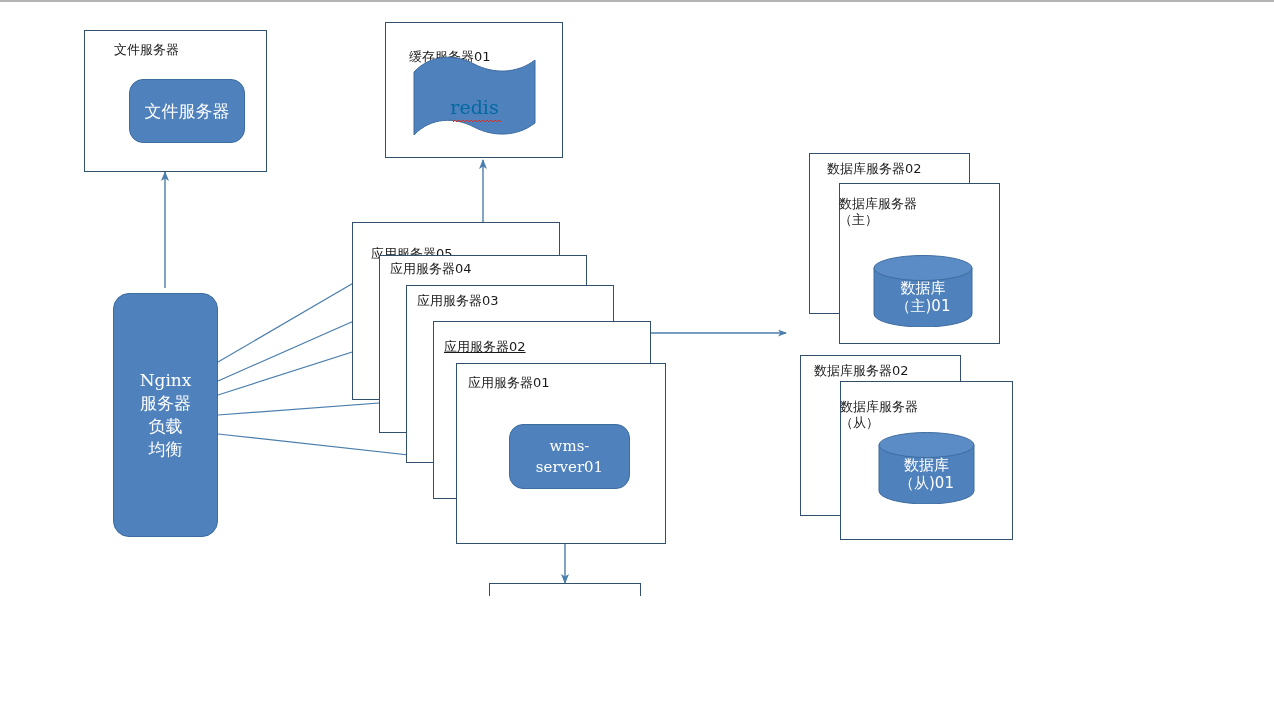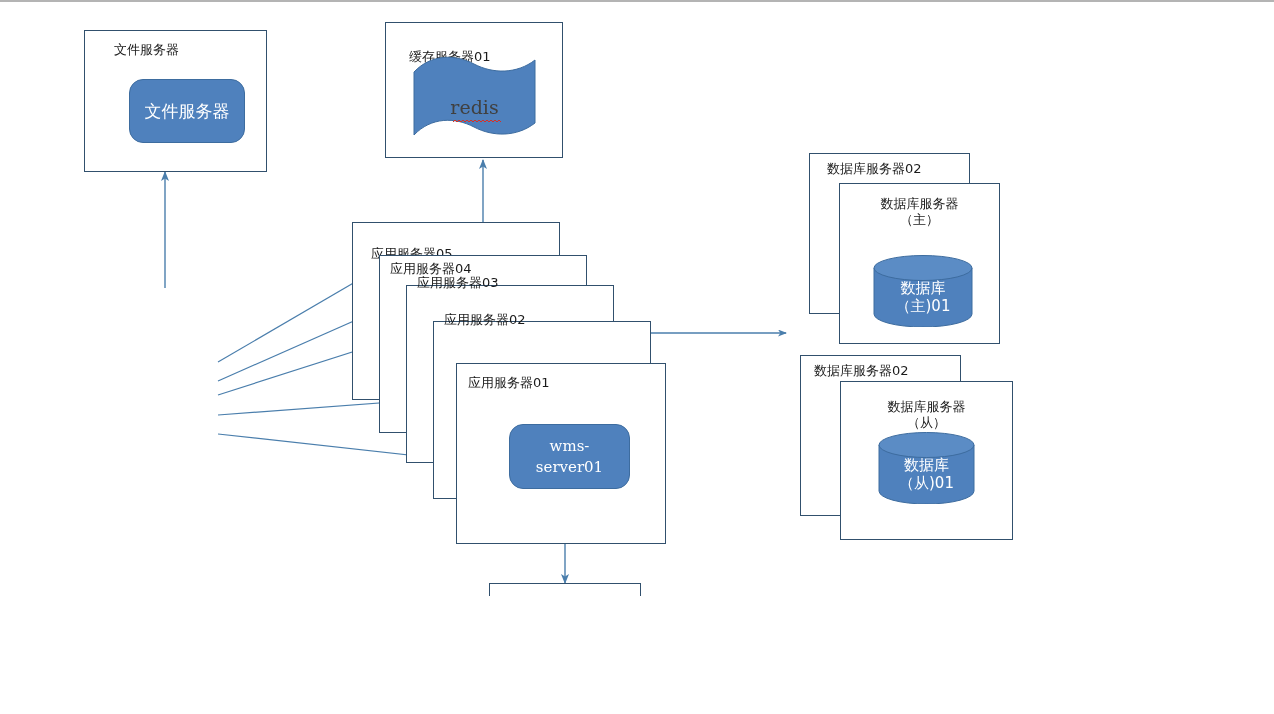--- a/index.html
+++ b/index.html
@@ -42,21 +42,20 @@
   }
   .card-label {
     position: absolute;
     font-family: "DejaVu Sans", sans-serif;
     font-size: 13px;
     color: #1a1a1a;
     white-space: nowrap;
     line-height: 1.2;
   }
   .card-label.centered {
-    text-align: center;
   }
   .blue-round {
     position: absolute;
     box-sizing: border-box;
     background: #4f81bd;
     border: 1px solid #3d6c9f;
     border-radius: 14px;
     display: flex;
     align-items: center;
     justify-content: center;
@@ -85,21 +84,21 @@
     display: block;
   }
   .mono-label {
     font-family: "DejaVu Serif", serif;
   }
   .flag-wrap {
     position: absolute;
   }
   .flag-label {
     position: absolute;
-    color: #404040;
+    color: #0369a1;
     font-family: "DejaVu Serif", serif;
     font-size: 19px;
     width: 100%;
     text-align: center;
     pointer-events: none;
   }
   .squiggle {
     position: absolute;
     height: 4px;
   }
@@ -149,32 +148,38 @@
                L124,67 C106,81 82,81 63,71 C44,61 20,61 3,79 Z" fill="#4F81BD" stroke="#3D6C9F" stroke-width="1"></path>
     </svg>
     <div class="flag-label" style="top:40px; left:0;">redis</div>
     <svg class="squiggle" style="left:42px; top:63px; width:48px;" width="48" height="4" viewBox="0 0 48 4" xmlns="http://www.w3.org/2000/svg">
       <path d="M0,3 L2,1 L4,3 L6,1 L8,3 L10,1 L12,3 L14,1 L16,3 L18,1 L20,3
                L22,1 L24,3 L26,1 L28,3 L30,1 L32,3 L34,1 L36,3 L38,1 L40,3
                L42,1 L44,3 L46,1 L48,3" fill="none" stroke="#D93025" stroke-width="1"></path>
     </svg>
   </div>
 
+  <div class="blue-round" style="left:113px; top:293px; width:105px; height:244px; flex-direction:column; font-size:17px; border-radius:16px;">
+    <span>Nginx</span>
+    <span class="cjk-blue">服务器</span>
+    <span class="cjk-blue">负载</span>
+    <span class="cjk-blue">均衡</span>
+  </div>
 
   <div class="card" style="left:352px; top:222px; width:208px; height:178px;"></div>
   <div class="card-label" style="left:371px; top:230px;margin-top:16px;">应用服务器05</div>
 
   <div class="card" style="left:379px; top:255px; width:208px; height:178px;"></div>
   <div class="card-label" style="left:390px; top:261px;">应用服务器04</div>
 
   <div class="card" style="left:406px; top:285px; width:208px; height:178px;"></div>
-  <div class="card-label" style="left:417px; top:275px;">应用服务器03</div>
+  <div class="card-label" style="left:417px; top:293px;">应用服务器03</div>
 
   <div class="card" style="left:433px; top:321px; width:218px; height:178px;"></div>
-  <div class="card-label" style="left:444px; top:312px;">应用服务器02</div>
+  <div class="card-label" style="left:444px; top:339px;text-decoration:underline;">应用服务器02</div>
 
   <div class="card" style="left:456px; top:363px; width:210px; height:181px;"></div>
   <div class="card-label" style="left:468px; top:375px;">应用服务器01</div>
 
   <div class="blue-round" style="left:509px; top:424px; width:121px; height:65px; flex-direction:column; font-size:15px;">
     <span>wms-</span>
     <span>server01</span>
   </div>
 
   <div class="card" style="left:809px; top:153px; width:161px; height:161px;"></div>

